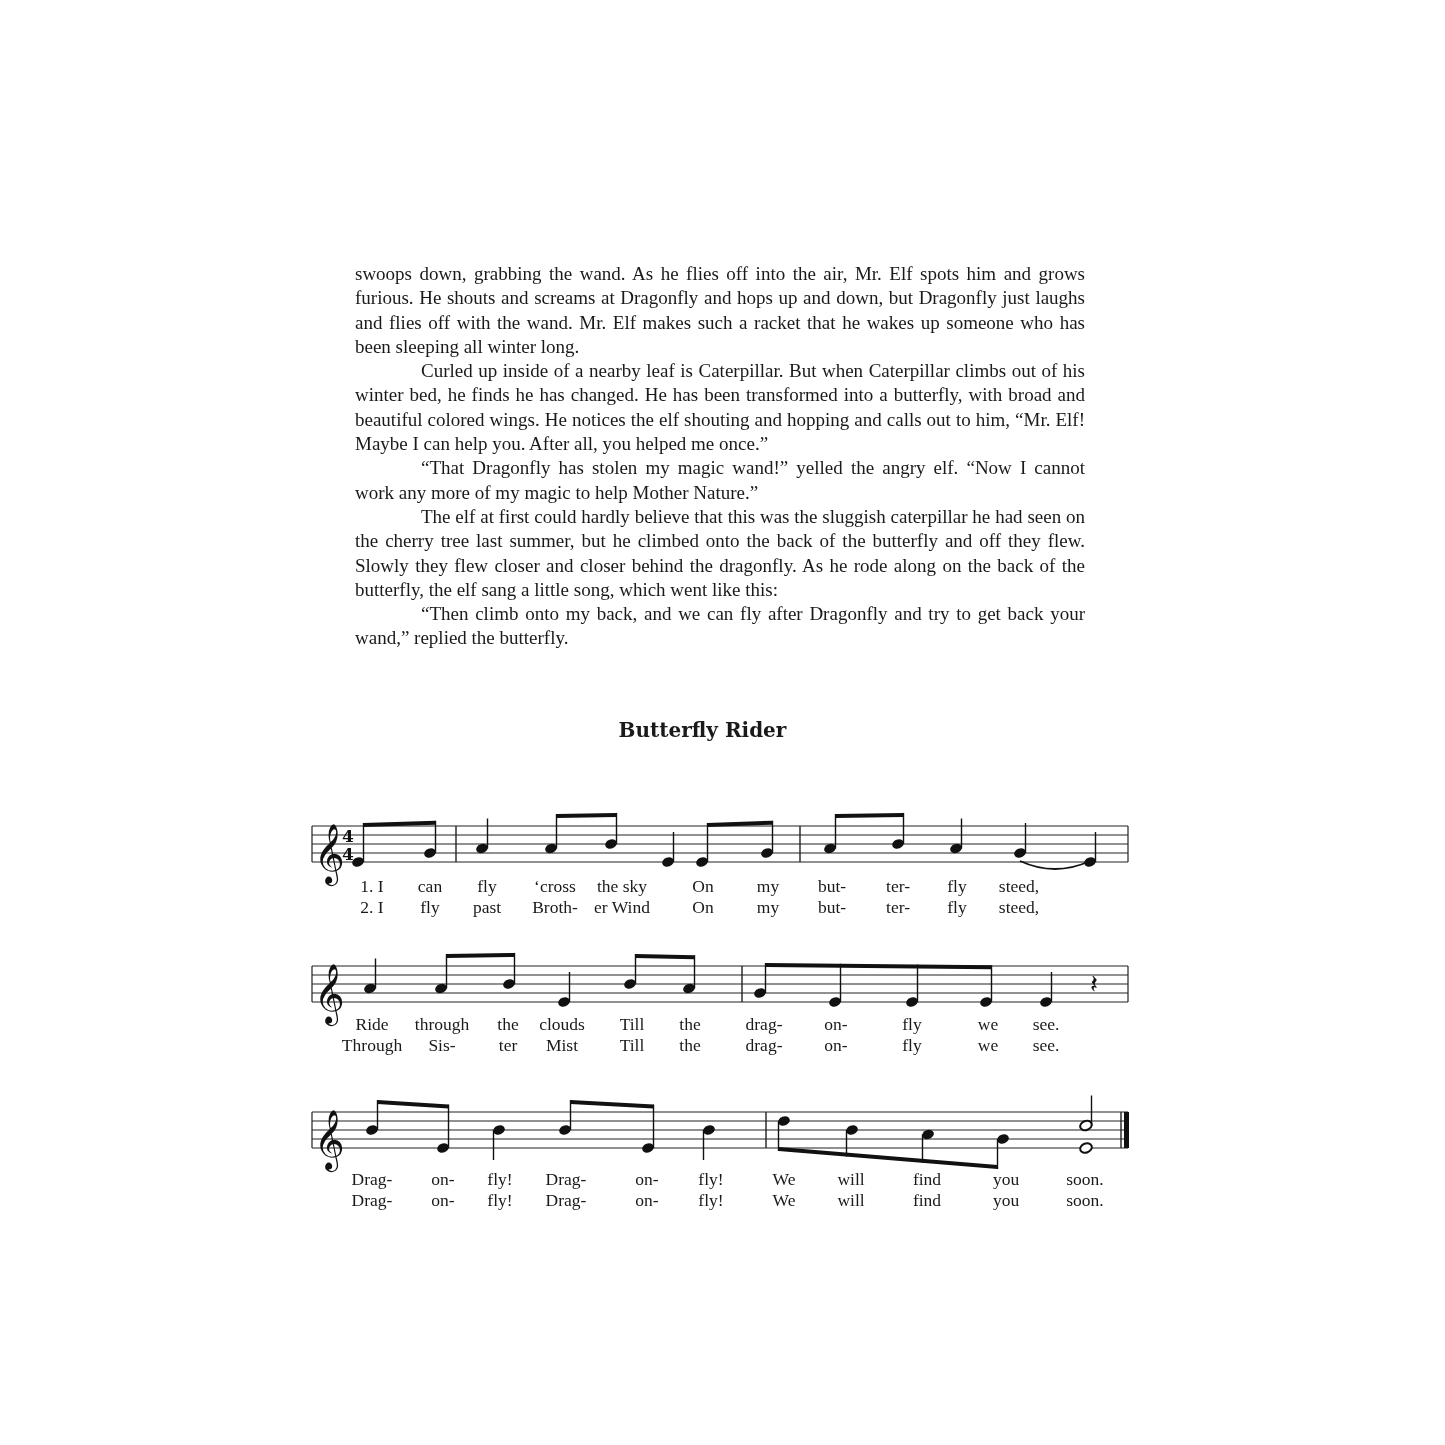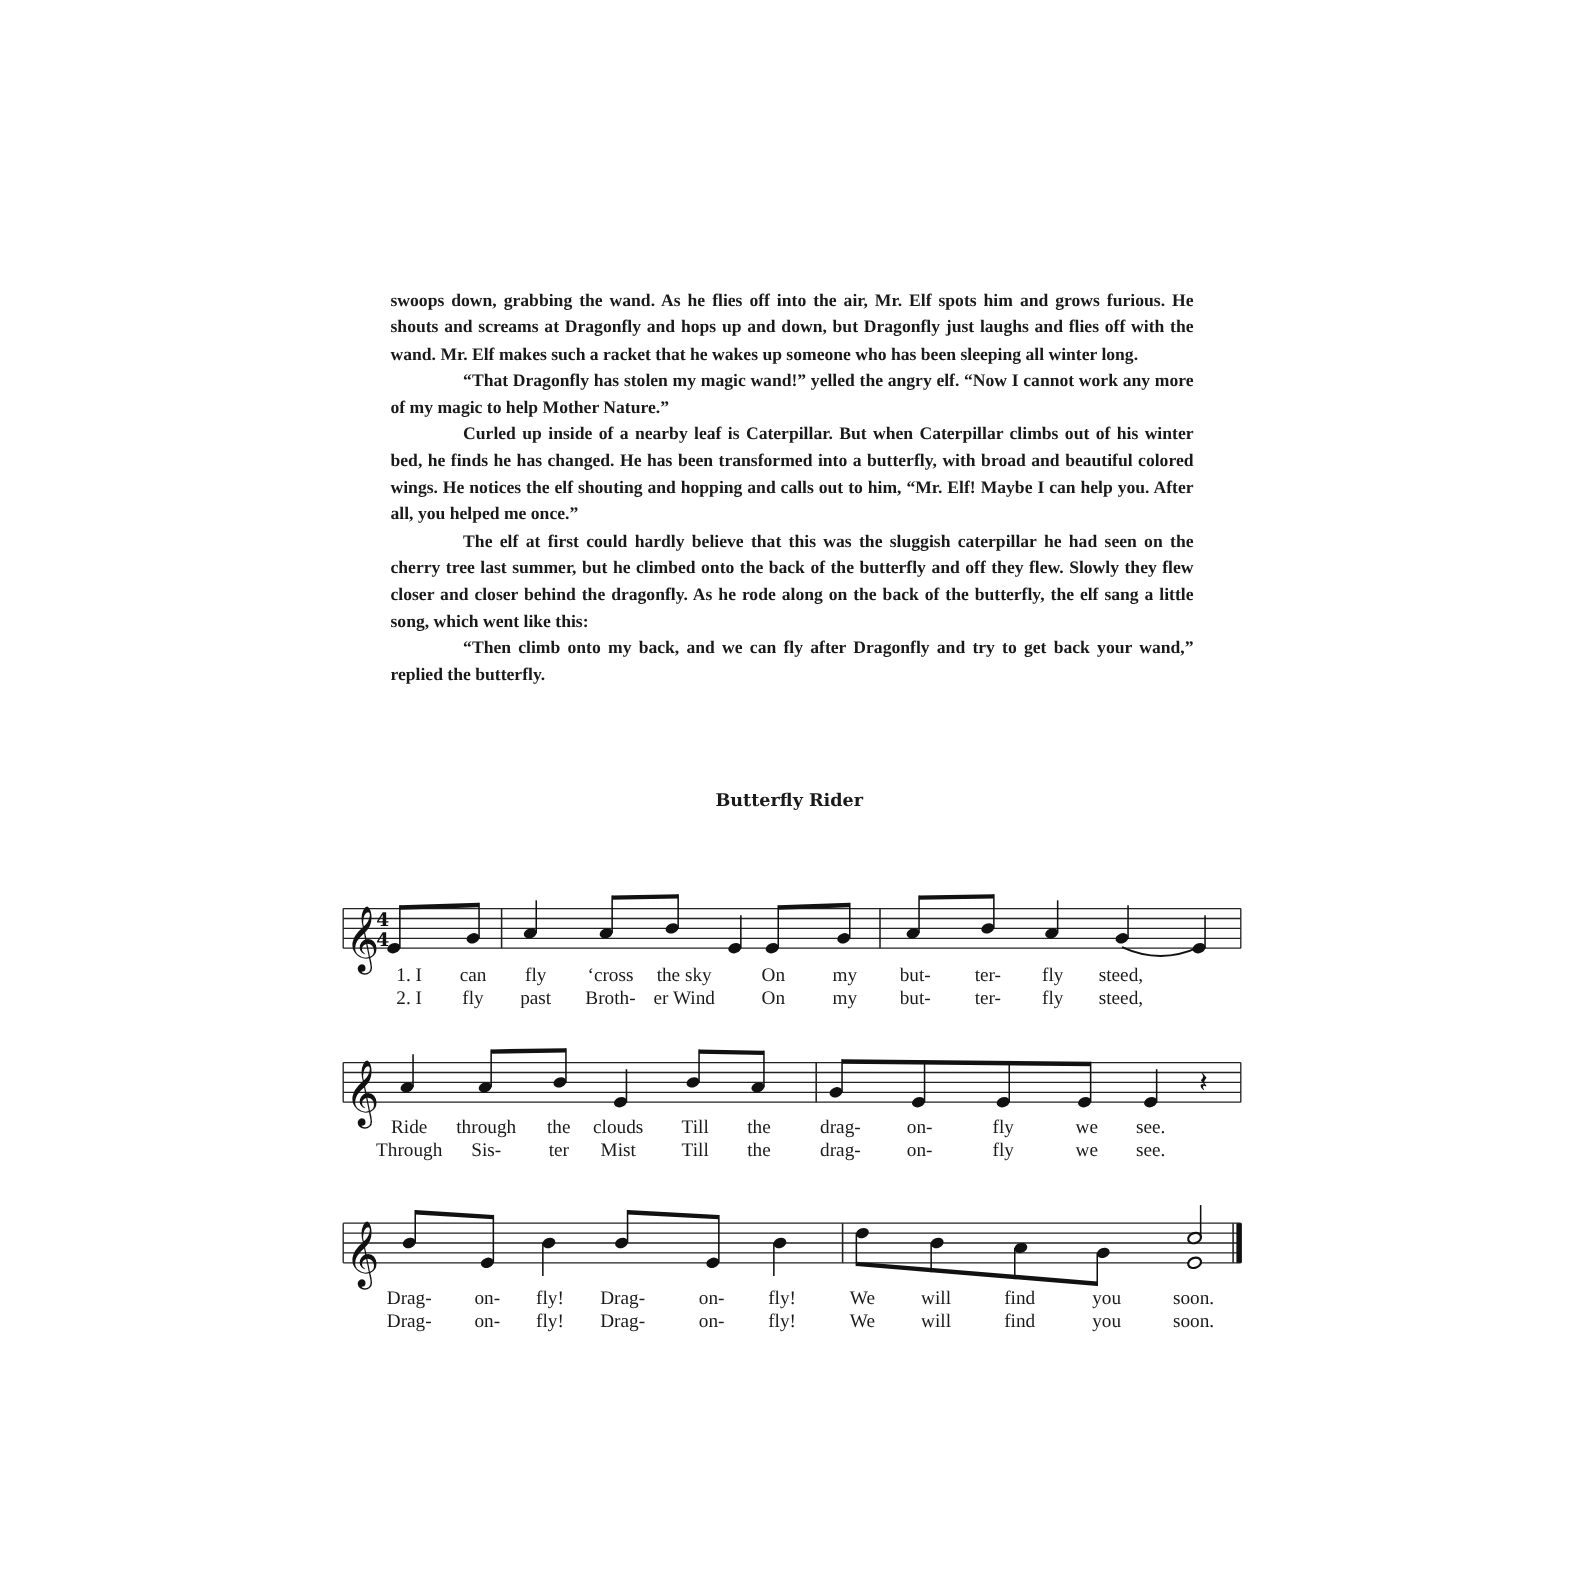--- a/index.html
+++ b/index.html
@@ -1,30 +1,30 @@
 <!DOCTYPE html>
 <html><head>
 <meta charset="utf-8">
 <style>
   html,body{margin:0;padding:0;background:#ffffff;}
   body{width:1445px;height:1445px;position:relative;overflow:hidden;font-family:"DejaVu Serif","Liberation Serif",serif;color:#1a1a1a;}
-  .prose{position:absolute;left:355px;top:262px;width:730px;font-family:"Liberation Serif","DejaVu Serif",serif;font-size:16px;line-height:24.3px;text-align:justify;font-weight:bold;}
+  .prose{position:absolute;left:355px;top:262px;width:730px;font-family:"Liberation Serif","DejaVu Serif",serif;font-size:19px;line-height:24.3px;text-align:justify;}
   .prose p{margin:0;}
   .prose p.indent{text-indent:66px;}
-  .song-title{position:absolute;left:0;width:1405px;top:718px;text-align:center;font-family:"DejaVu Serif",serif;font-weight:bold;font-size:16px;margin-left:15px;}
+  .song-title{position:absolute;left:0;width:1405px;top:718px;text-align:center;font-family:"DejaVu Serif",serif;font-weight:bold;font-size:20px;}
   svg.score{position:absolute;left:0;top:0;}
   .lyric{font-family:"Liberation Serif","DejaVu Serif",serif;font-size:17.5px;fill:#1a1a1a;}
 </style>
 </head>
 <body>
 
 <div class="prose" id="prose">
     <p>swoops down, grabbing the wand.  As he flies off into the air, Mr. Elf spots him and grows furious. He shouts and screams at Dragonfly and hops up and down, but Dragonfly just laughs and flies off with the wand. Mr. Elf makes such a racket that he wakes up someone who has been sleeping all winter long.</p>
+    <p class="indent">Curled up inside of a nearby leaf is Caterpillar.  But when Caterpillar climbs out of his winter bed, he finds he has changed.  He has been transformed into a butterfly, with broad and beautiful colored wings. He notices the elf shouting and hopping and calls out to him, “Mr. Elf!  Maybe I can help you.  After all, you helped me once.”</p>
     <p class="indent">“That Dragonfly has stolen my magic wand!” yelled the angry elf. “Now I cannot work any more of my magic to help Mother Nature.”</p>
-    <p class="indent">Curled up inside of a nearby leaf is Caterpillar.  But when Caterpillar climbs out of his winter bed, he finds he has changed.  He has been transformed into a butterfly, with broad and beautiful colored wings. He notices the elf shouting and hopping and calls out to him, “Mr. Elf!  Maybe I can help you.  After all, you helped me once.”</p>
     <p class="indent">The elf at first could hardly believe that this was the sluggish caterpillar he had seen on the cherry tree last summer, but he climbed onto the back of the butterfly and off they flew. Slowly they flew closer and closer behind the dragonfly. As he rode along on the back of the butterfly, the elf sang a little song, which went like this:</p>
     <p class="indent">“Then climb onto my back, and we can fly after Dragonfly and try to get back your wand,” replied the butterfly.</p>
   </div>
 
 <div class="song-title">Butterfly Rider</div>
 
 <svg class="score" id="score" width="1445" height="1445">
     <g>
       <line x1="312" x2="1128" y1="826" y2="826" stroke="#222" stroke-width="1.2"></line>
       <line x1="312" x2="1128" y1="835" y2="835" stroke="#222" stroke-width="1.2"></line>

